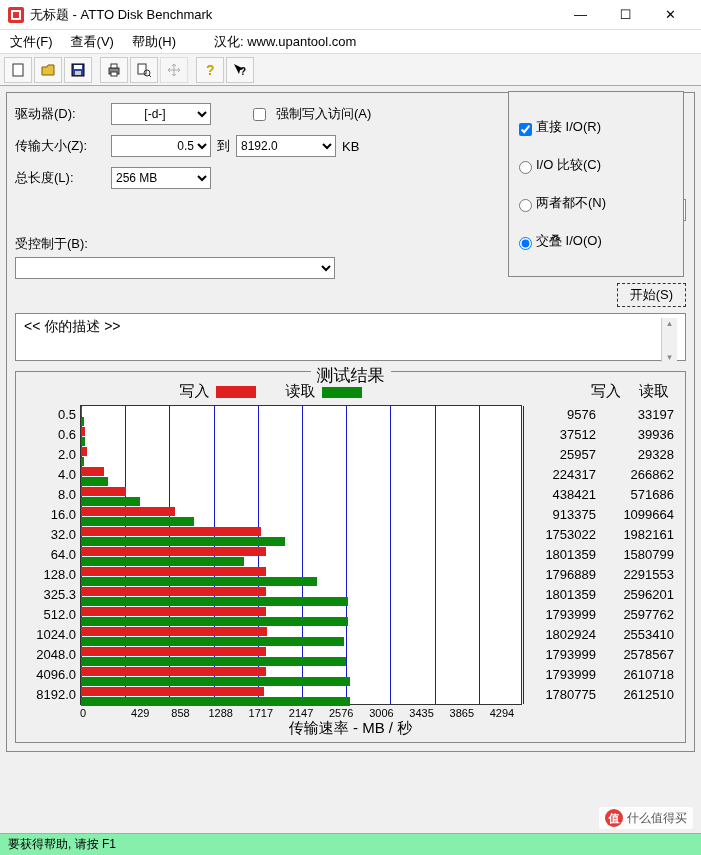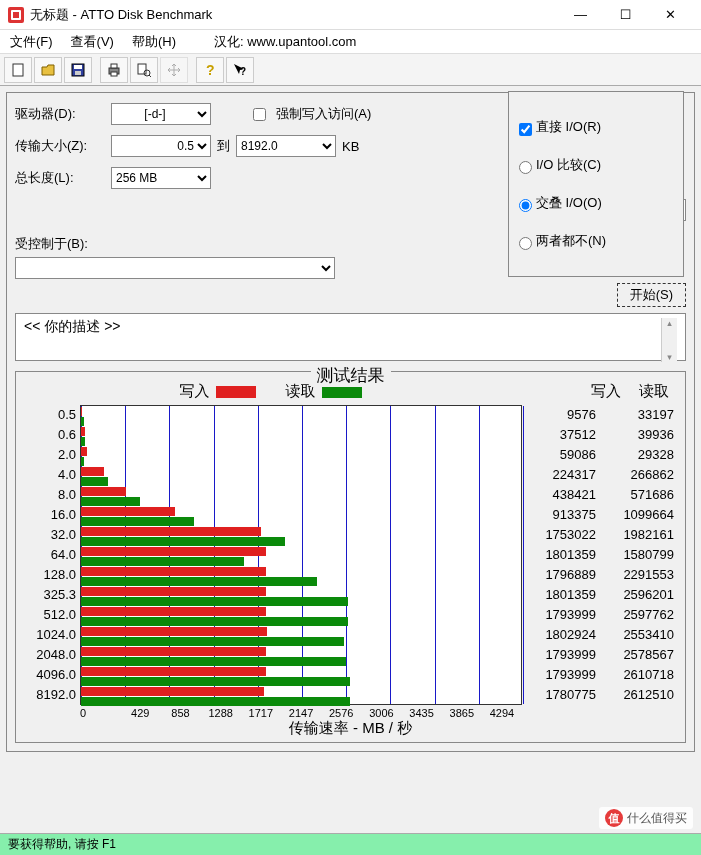--- a/index.html
+++ b/index.html
@@ -138,26 +138,26 @@
     <fieldset class="io-group">
       <div class="io-opt">
           <input type="checkbox" class="chk" checked="" style="">
           <span class="lbl">直接 I/O(R)</span>
         </div>
       <div class="io-opt">
           <input type="radio" name="iom" class="rad" style="">
           <span class="lbl">I/O 比较(C)</span>
         </div>
       <div class="io-opt">
+          <input type="radio" name="iom" class="rad" style="">
+          <span class="lbl">两者都不(N)</span>
+        </div>
+      <div class="io-opt">
           <input type="radio" name="iom" class="rad" checked="" style="">
           <span class="lbl">交叠 I/O(O)</span>
-        </div>
-      <div class="io-opt">
-          <input type="radio" name="iom" class="rad" style="">
-          <span class="lbl">两者都不(N)</span>
         </div>
     </fieldset>
 
     <div class="row">
       <span class="lbl" style="width:90px;">驱动器(D):</span>
       <select class="combo" style="width:100px;text-align:center;"><option>[-d-]</option></select>
       <span style="width:30px;"></span>
       <input type="checkbox" class="chk" style="">
       <span class="lbl">强制写入访问(A)</span>
     </div>
@@ -307,21 +307,21 @@
             </div>
             <div class="bar-row" style="top: 281px; height: 18px;">
               <div class="bar write" style="width: 183.303px; height: 9px; top: 0px;"></div>
               <div class="bar read" style="width: 268.917px; height: 9px; top: 10px;"></div>
             </div>
           </div>
         <div class="chart-values">
           <div class="val-col w" id="val-write" style="line-height: 20px;">
               <div style="height: 20px;">9576</div>
               <div style="height: 20px;">37512</div>
-              <div style="height: 20px;">59086</div>
+              <div style="height: 20px;">25957</div>
               <div style="height: 20px;">224317</div>
               <div style="height: 20px;">438421</div>
               <div style="height: 20px;">913375</div>
               <div style="height: 20px;">1753022</div>
               <div style="height: 20px;">1801359</div>
               <div style="height: 20px;">1796889</div>
               <div style="height: 20px;">1801359</div>
               <div style="height: 20px;">1793999</div>
               <div style="height: 20px;">1802924</div>
               <div style="height: 20px;">1793999</div>

